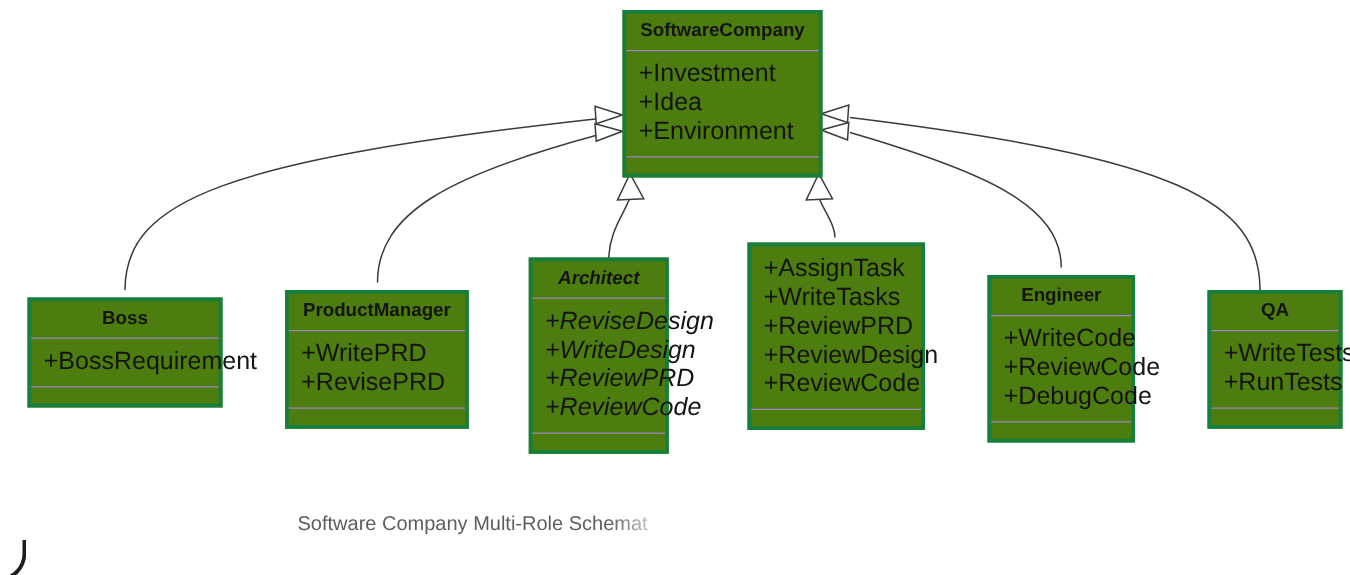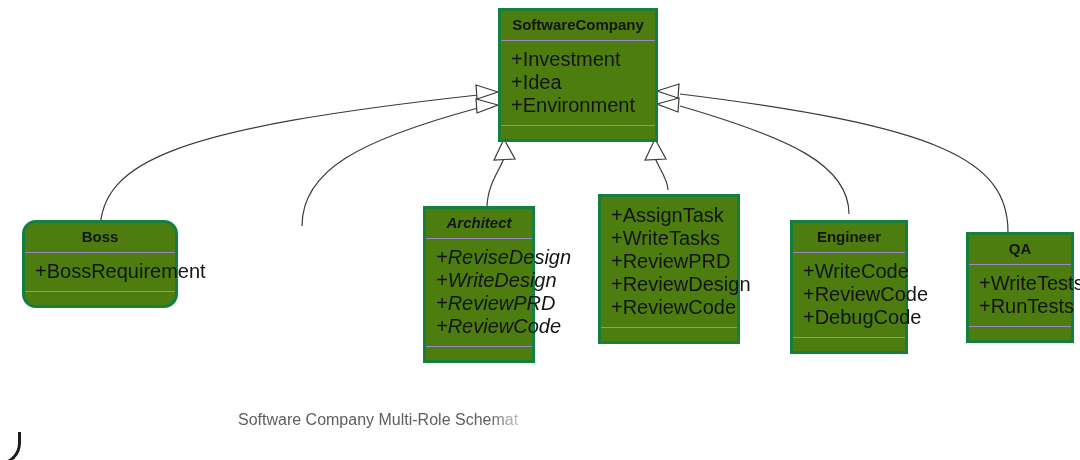--- a/index.html
+++ b/index.html
@@ -133,28 +133,36 @@
   <div class="uml-class" style="left:498px; top:8px; width:160px;">
     <div class="uml-name">SoftwareCompany</div>
     <div class="uml-attrs">
       <div class="uml-attr">+Investment</div>
       <div class="uml-attr">+Idea</div>
       <div class="uml-attr">+Environment</div>
     </div>
     <div class="uml-ops"></div>
   </div>
 
-  <div class="uml-class" style="left:22px; top:220px; width:156px;border-radius:14px;">
+  <div class="uml-class" style="left:22px; top:238px; width:156px;">
     <div class="uml-name">Boss</div>
     <div class="uml-attrs">
       <div class="uml-attr">+BossRequirement</div>
     </div>
     <div class="uml-ops"></div>
   </div>
 
+  <div class="uml-class" style="left:228px; top:232px; width:147px;">
+    <div class="uml-name">ProductManager</div>
+    <div class="uml-attrs">
+      <div class="uml-attr">+WritePRD</div>
+      <div class="uml-attr">+RevisePRD</div>
+    </div>
+    <div class="uml-ops"></div>
+  </div>
 
   <div class="uml-class" style="left:423px; top:206px; width:112px;font-style:italic;">
     <div class="uml-name">Architect</div>
     <div class="uml-attrs">
       <div class="uml-attr">+ReviseDesign</div>
       <div class="uml-attr">+WriteDesign</div>
       <div class="uml-attr">+ReviewPRD</div>
       <div class="uml-attr">+ReviewCode</div>
     </div>
     <div class="uml-ops"></div>

